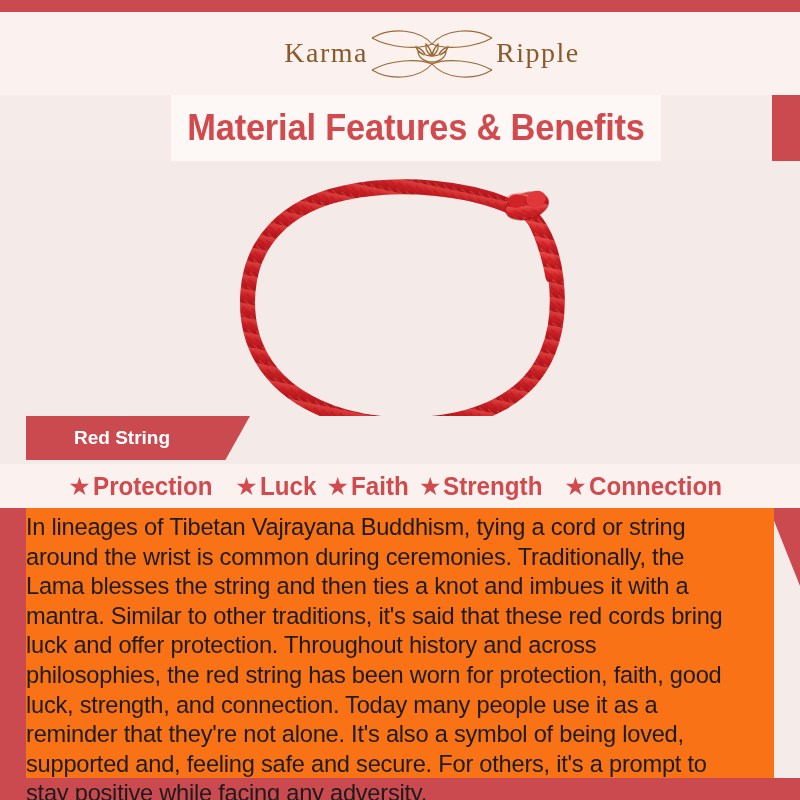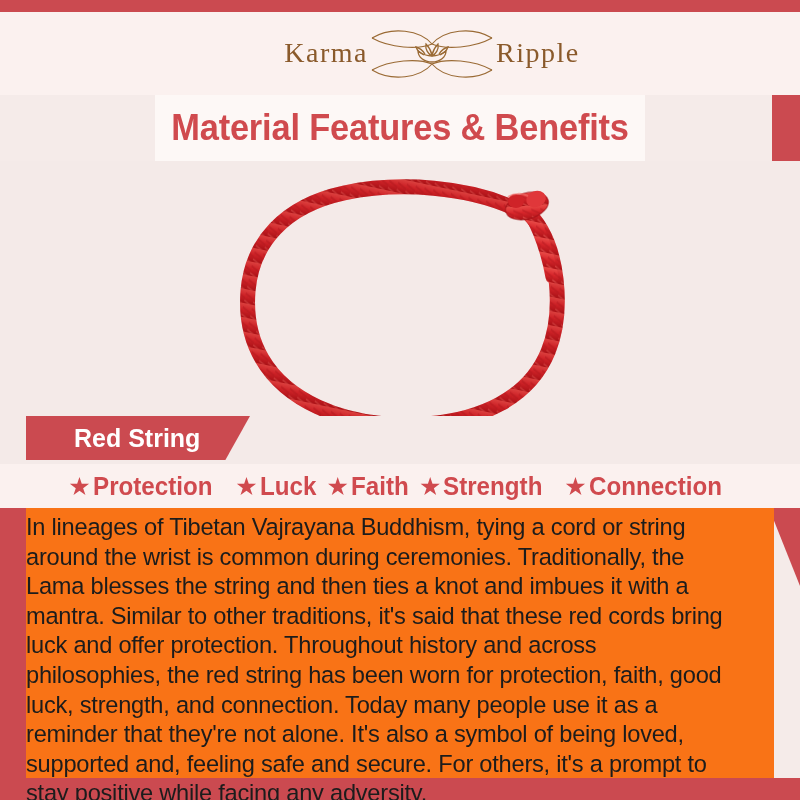--- a/index.html
+++ b/index.html
@@ -57,21 +57,21 @@
     width: 800px;
     text-align: center;
     pointer-events: none;
     margin-left: 32px;
   }
   .logo svg { display: block; margin: 0 auto; }
 
   
   .title-band {
     position: absolute;
-    top: 95px; left: 155px;
+    top: 95px; left: 171px;
     width: 490px; height: 66px;
     background: #fdf8f6;
     display: flex;
     align-items: center;
     justify-content: center;
   }
   .title-text {
     color: #d04a4e;
     font-size: 37px;
     font-weight: bold;
@@ -107,21 +107,21 @@
     position: absolute;
     top: 416px; left: 26px;
     width: 224px; height: 44px;
     background: #cb4a50;
     clip-path: polygon(0 0, 100% 0, 89% 100%, 0 100%);
     display: flex;
     align-items: center;
   }
   .label-text {
     color: #ffffff;
-    font-size: 25px;
+    font-size: 19px;
     font-weight: bold;
     padding-left: 48px;
     font-family: "Liberation Sans Narrow", "Liberation Sans", sans-serif;
     white-space: nowrap;
   }
 
   
   .features {
     position: absolute;
     top: 464px; left: 0;

